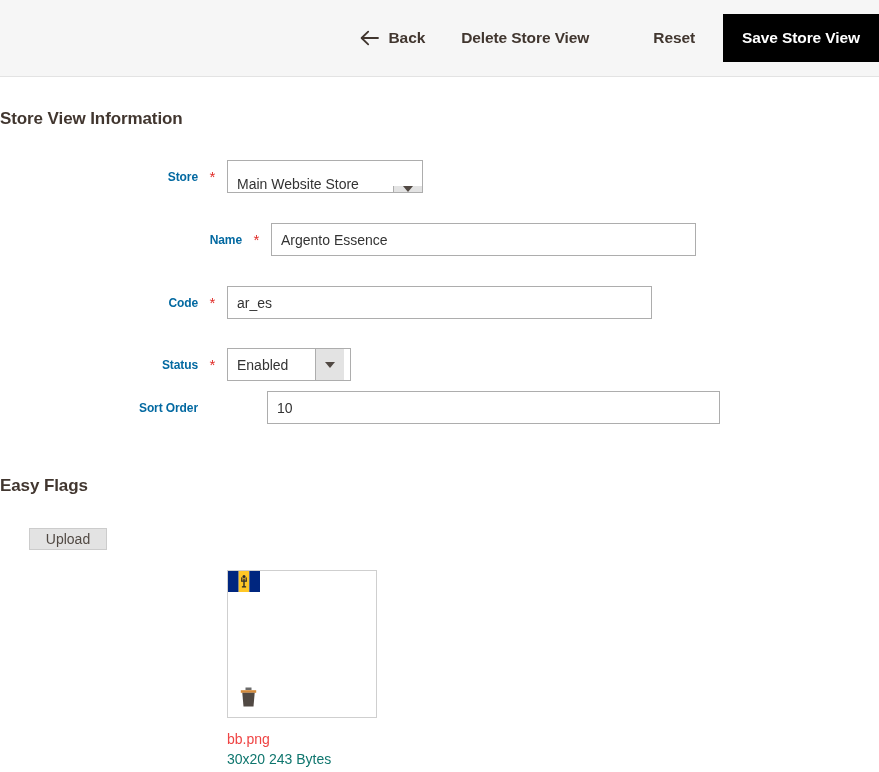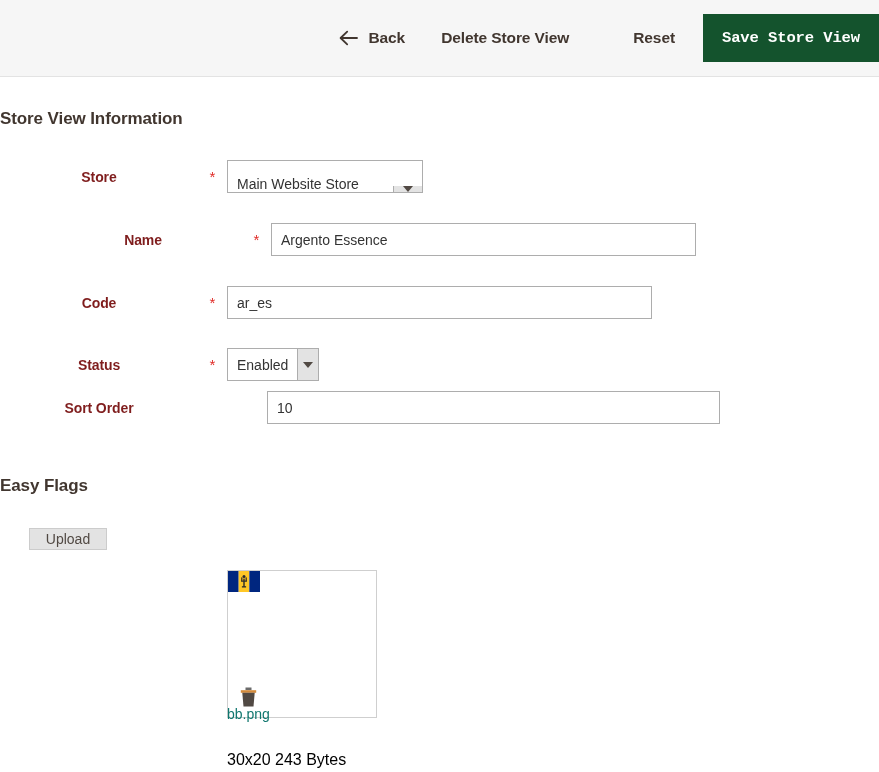--- a/index.html
+++ b/index.html
@@ -53,29 +53,29 @@
     display: inline-block;
     width: 19px;
     height: 16px;
     position: relative;
   }
   .back-arrow svg { display: block; }
   .delete-link { margin-right: 64px; }
   .reset-link { margin-right: 28px; }
 
   .save-button {
-    background: #14532d;
+    background: #000000;
     color: #ffffff;
     font-size: 15.5px;
     font-weight: bold;
     border: none;
     height: 48px;
     padding: 0 19px;
     cursor: pointer;
-    font-family: Liberation Mono, monospace;
+    font-family: Liberation Sans, sans-serif;
     letter-spacing: -0.1px;
     white-space: nowrap;
   }
 
   
   .content { padding: 0; }
 
   .section-title {
     font-size: 17px;
     font-weight: bold;
@@ -88,24 +88,24 @@
   #easy-flags-title { position: absolute; left: 0px; top: 476px; }
 
   .field-row {
     position: absolute;
     left: 0;
     display: flex;
     align-items: flex-start;
   }
   .field-label {
     width: 198px;
-    text-align: center;
-    font-size: 14px;
+    text-align: right;
+    font-size: 12px;
     font-weight: bold;
-    color: #7f1d1d;
+    color: #0369a1;
     line-height: 34px;
     padding-right: 0;
     letter-spacing: -0.1px;
   }
   .required-star {
     color: #e02b27;
     font-size: 15px;
     line-height: 34px;
     width: 29px;
     text-align: center;
@@ -156,21 +156,21 @@
     justify-content: center;
   }
   .caret {
     width: 0; height: 0;
     border-left: 5px solid transparent;
     border-right: 5px solid transparent;
     border-top: 6px solid #514943;
   }
   #store-select { width: 196px; align-items: flex-end; }
   #store-select .select-value { width: 167px; }
-  #status-select { width: 92px; }
+  #status-select { width: 124px; }
   #status-select .select-value { width: 87px; }
 
   .upload-button {
     height: 22px;
     min-width: 78px;
     background: #e3e3e3;
     border: 1px solid #cccccc;
     color: #514943;
     font-size: 14px;
     font-family: "Liberation Sans", sans-serif;
@@ -201,30 +201,30 @@
     position: absolute;
     left: 12px;
     bottom: 10px;
     width: 17px;
     height: 20px;
     cursor: pointer;
   }
   .file-name {
     position: absolute;
     left: 227px;
-    top: 706px;
-    font-size: 14px;
-    color: #0f766e;
+    top: 731px;
+    font-size: 14px;
+    color: #ef4444;
   }
   .file-meta {
     position: absolute;
     left: 227px;
     top: 751px;
-    font-size: 16px;
-    color: #000000;
+    font-size: 14px;
+    color: #0f766e;
   }
 </style>
 </head>
 <body>
 
 <div class="page-header">
   <div class="page-actions">
 
     <button class="action-link back-link">
       <span class="back-arrow">

